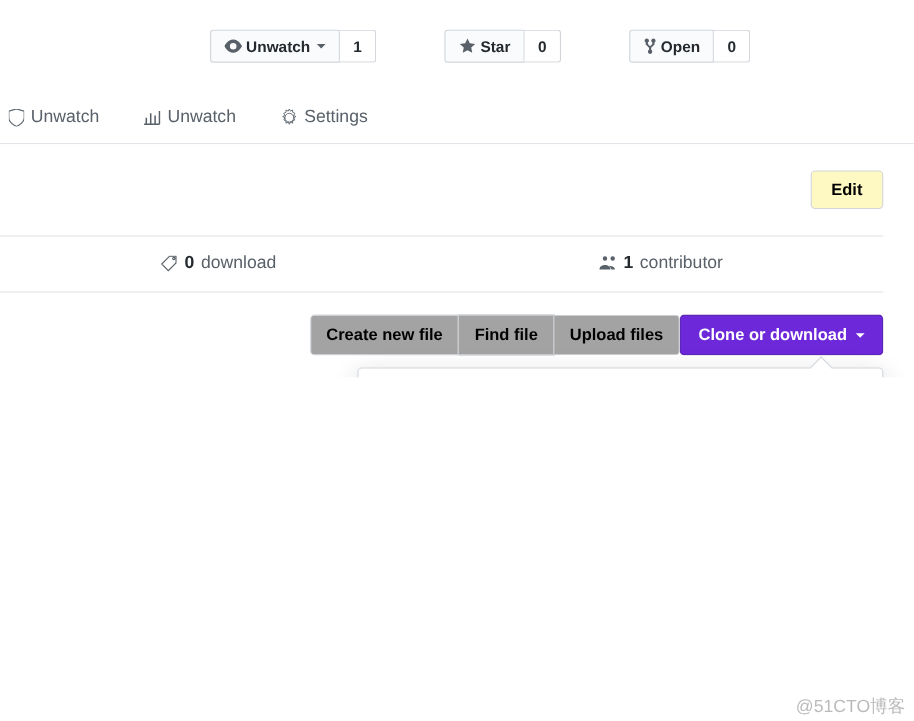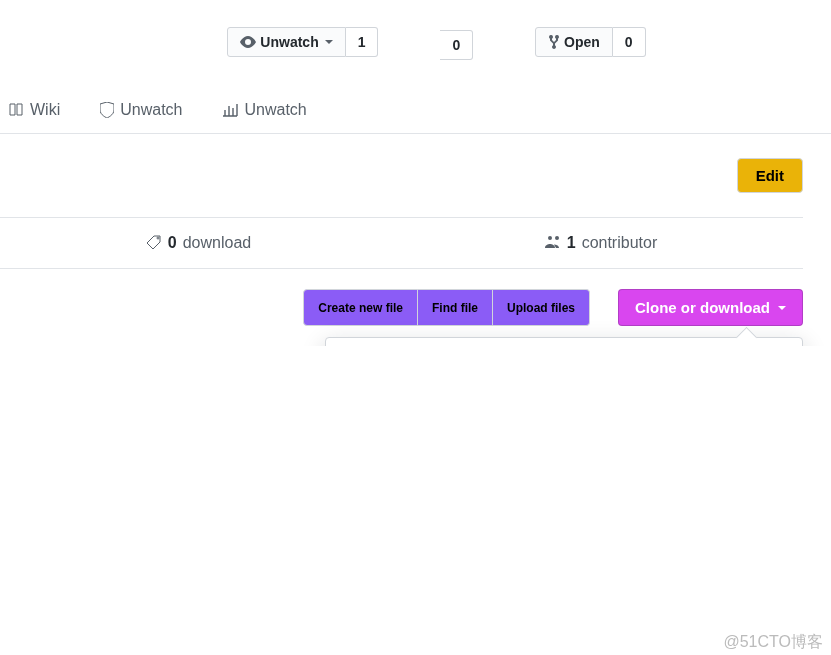--- a/index.html
+++ b/index.html
@@ -13,35 +13,35 @@
     .btn-count { background: #fff; border: 1px solid #d1d5da; border-left: none; border-radius: 0 3px 3px 0; padding: 6px 12px; font-weight: 600; font-size: 14px; }
     .caret { width: 0; height: 0; border-left: 4px solid transparent; border-right: 4px solid transparent; border-top: 4px solid #586069; display: inline-block; margin-left: 2px; }
     
     
     .tabnav { border-bottom: 1px solid #e1e4e8; padding: 0 0 0 0; }
     .tabnav-tabs { display: flex; gap: 24px; padding-left: 0; }
     .tabnav-tab { padding: 14px 8px 14px 8px; color: #586069; display: flex; align-items: center; gap: 6px; font-size: 16px; cursor: pointer; }
     
     
     .edit-row { padding: 24px 28px; text-align: right; }
-    .edit-btn { background: #eab308; border: 1px solid #d1d5da; border-radius: 4px; padding: 8px 18px; font-weight: 600; font-size: 15px; cursor: pointer; }
+    .edit-btn { background: #fef9c3; border: 1px solid #d1d5da; border-radius: 4px; padding: 8px 18px; font-weight: 600; font-size: 15px; cursor: pointer; }
     
     
     .stats-row { display: flex; justify-content: space-around; border-top: 1px solid #e1e4e8; border-bottom: 1px solid #e1e4e8; padding: 16px 0; margin: 0 28px 0 0; }
     .stat-item { display: flex; align-items: center; gap: 6px; color: #586069; font-size: 16px; }
     .stat-item .bold { font-weight: 700; color: #24292e; }
     
     
     .file-actions { padding: 20px 28px 20px 28px; display: flex; justify-content: flex-end; gap: 0; position: relative; }
     .file-btn-group { display: flex; }
-    .file-btn { background: #8b5cf6; border: 1px solid #d1d5da; padding: 9px 14px; font-weight: 600; font-size: 12px; cursor: pointer; }
+    .file-btn { background: #a3a3a3; border: 1px solid #d1d5da; padding: 9px 14px; font-weight: 600; font-size: 15px; cursor: pointer; }
     .file-btn:first-child { border-radius: 4px 0 0 4px; }
     .file-btn:not(:first-child) { border-left: none; }
     .file-btn:last-child { border-radius: 0 4px 4px 0; }
-    .clone-btn { background: #d946ef; color: #fff; border: 1px solid rgba(27,31,35,0.2); border-radius: 4px; padding: 9px 16px; font-weight: 600; font-size: 15px; margin-left: 28px; display: inline-flex; align-items: center; gap: 6px; cursor: pointer; }
+    .clone-btn { background: #6d28d9; color: #fff; border: 1px solid rgba(27,31,35,0.2); border-radius: 4px; padding: 9px 16px; font-weight: 600; font-size: 15px; margin-left: 0; display: inline-flex; align-items: center; gap: 6px; cursor: pointer; }
     .clone-btn .caret-white { width: 0; height: 0; border-left: 4px solid transparent; border-right: 4px solid transparent; border-top: 4px solid #fff; display: inline-block; margin-left: 2px; }
     
     
     .clone-dropdown { position: absolute; right: 28px; top: 68px; width: 478px; background: #fff; border: 1px solid #d1d5da; border-radius: 4px; box-shadow: 0 8px 24px rgba(27,31,35,0.2); padding: 18px; z-index: 10; }
     .clone-dropdown::before { content: ""; position: absolute; top: -8px; right: 48px; width: 14px; height: 14px; background: #fff; border-left: 1px solid #d1d5da; border-top: 1px solid #d1d5da; transform: rotate(45deg); }
     .clone-header { display: flex; justify-content: space-between; align-items: center; margin-bottom: 6px; }
     .clone-title-wrap { border: 3px solid #e6201f; padding: 2px 6px 4px 2px; display: inline-flex; align-items: center; gap: 6px; }
     .clone-title { font-size: 20px; font-weight: 700; }
     .use-https { color: #0366d6; font-size: 15px; cursor: pointer; }
     .clone-desc { color: #586069; margin: 10px 0 14px 0; font-size: 15px; }
@@ -68,52 +68,58 @@
     <button class="btn">
       <svg class="octicon" width="16" height="16" viewBox="0 0 16 16">
           <path d="M8 2C3 2 0 8 0 8s3 6 8 6 8-6 8-6-3-6-8-6zm0 9a3 3 0 110-6 3 3 0 010 6z"></path>
         </svg>
       <span>Unwatch</span>
       <span class="caret"></span>
     </button>
     <span class="btn-count">1</span>
   </span>
   <span class="btn-group">
+    <button class="btn">
+      <svg class="octicon" width="16" height="16" viewBox="0 0 14 16">
+          <path d="M14 6l-4.9-.64L7 1 4.9 5.36 0 6l3.6 3.26L2.67 14 7 11.67 11.33 14l-.93-4.74z"></path>
+        </svg>
+      <span>Star</span>
+    </button>
     <span class="btn-count">0</span>
   </span>
   <span class="btn-group">
     <button class="btn">
       <svg class="octicon" width="12" height="16" viewBox="0 0 10 16">
           <path d="M8 1a1.993 1.993 0 00-1 3.72V6L5 8 3 6V4.72A1.993 1.993 0 002 1a1.993 1.993 0 00-1 3.72V6.5l3 3v1.78A1.993 1.993 0 005 15a1.993 1.993 0 001-3.72V9.5l3-3V4.72A1.993 1.993 0 008 1z"></path>
         </svg>
       <span>Open</span>
     </button>
     <span class="btn-count">0</span>
   </span>
 </div>
 
 <div class="tabnav">
   <div class="tabnav-tabs">
     <div class="tabnav-tab">
-      <svg class="octicon" width="16" height="16" viewBox="0 0 16 16">
-          <path d="M2 2h5v11H2zM9 2h5v11H9z" fill="none" stroke="#586069" stroke-width="1"></path>
-        </svg>
-      <span>Wiki</span>
-    </div>
-    <div class="tabnav-tab">
       <svg class="octicon" width="14" height="16" viewBox="0 0 14 16">
           <path d="M7 0L0 2v6c0 5 7 8 7 8s7-3 7-8V2L7 0z" fill="none" stroke="#586069" stroke-width="1"></path>
         </svg>
       <span>Unwatch</span>
     </div>
     <div class="tabnav-tab">
       <svg class="octicon" width="16" height="16" viewBox="0 0 16 16">
           <path d="M1 14h14M3 14V8m4 6V4m4 10V6m4 8V2" stroke="#586069" stroke-width="1.4" fill="none"></path>
         </svg>
       <span>Unwatch</span>
+    </div>
+    <div class="tabnav-tab">
+      <svg class="octicon" width="16" height="16" viewBox="0 0 16 16">
+          <path d="M8 4a4 4 0 100 8 4 4 0 000-8zM8 0l1 2 2-1 0 2 2 1-1 2 2 1-2 1 1 2-2 1 0 2-2-1-1 2-1-2-2 1 0-2-2-1 1-2-2-1 2-1-1-2 2-1 0-2 2 1z" fill="none" stroke="#586069" stroke-width="0.8"></path>
+        </svg>
+      <span>Settings</span>
     </div>
   </div>
 </div>
 
 <div class="edit-row">
   <button class="edit-btn">Edit</button>
 </div>
 
 <div class="stats-row">
   <div class="stat-item">

